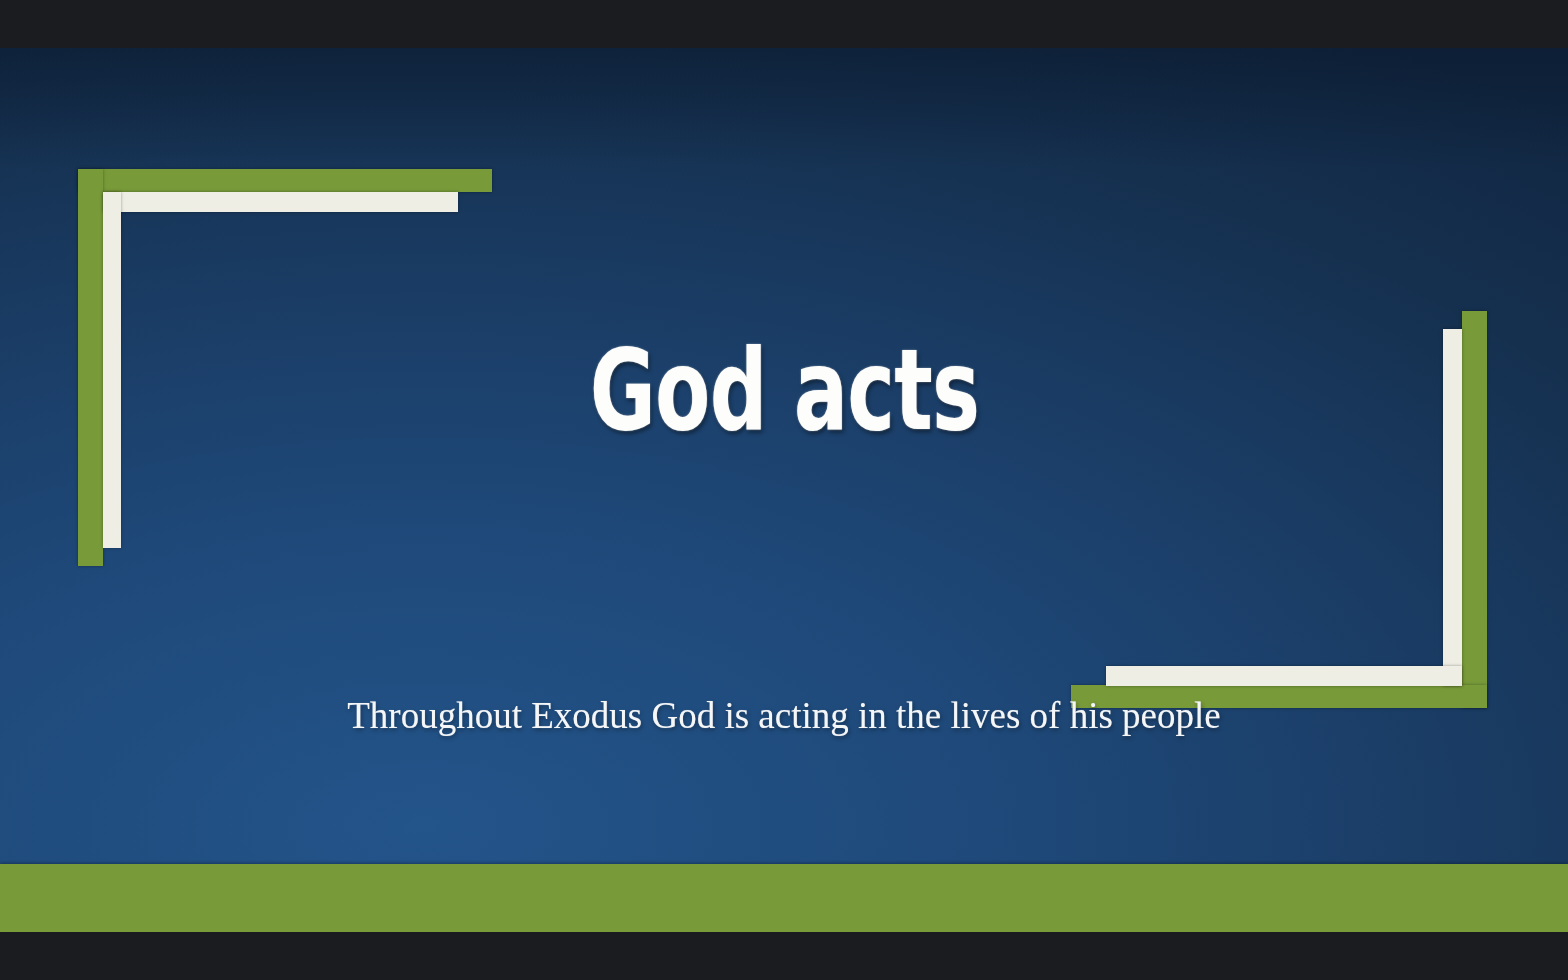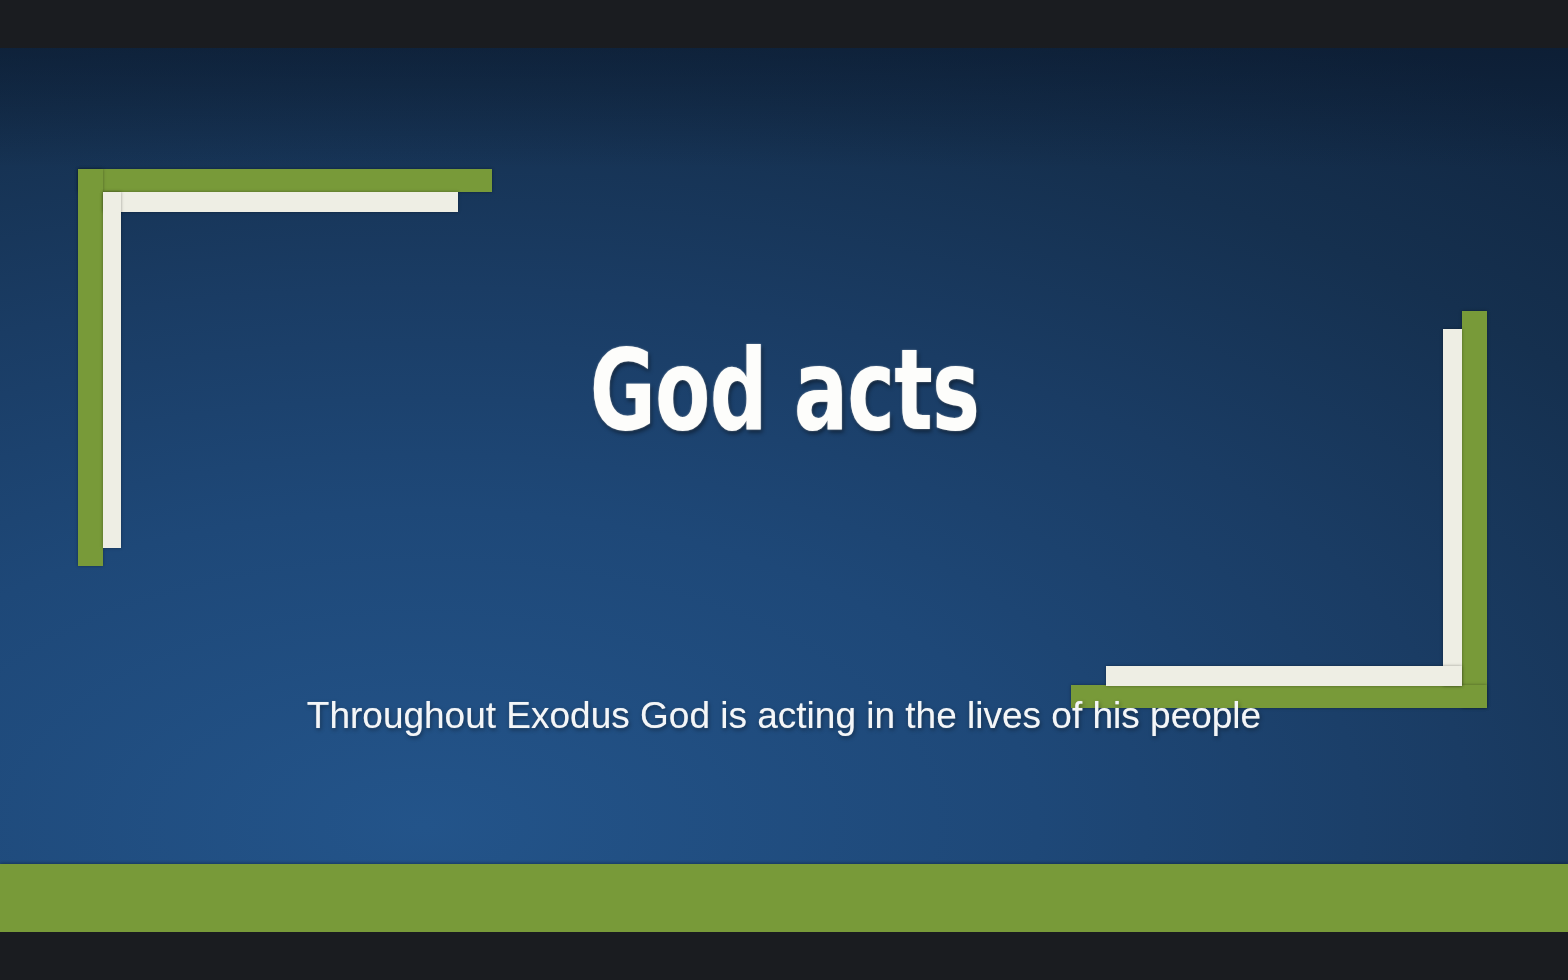--- a/index.html
+++ b/index.html
@@ -122,21 +122,21 @@
     position: absolute;
     left: 0;
     top: 645px;
     width: 1568px;
     text-align: center;
   }
   #slide-subtitle {
     display: inline-block;
     margin: 0;
     color: #f4f6f8;
-    font-family: Liberation Sans, sans-serif;
+    font-family: Liberation Serif, serif;
     font-weight: 400;
     font-size: 37px;
     line-height: 46px;
     letter-spacing: 0px;
     text-shadow:
       0 0 1px rgba(255,255,255,0.40),
       1px 2px 4px rgba(0,0,0,0.40);
     white-space: nowrap;
   }
 </style>

